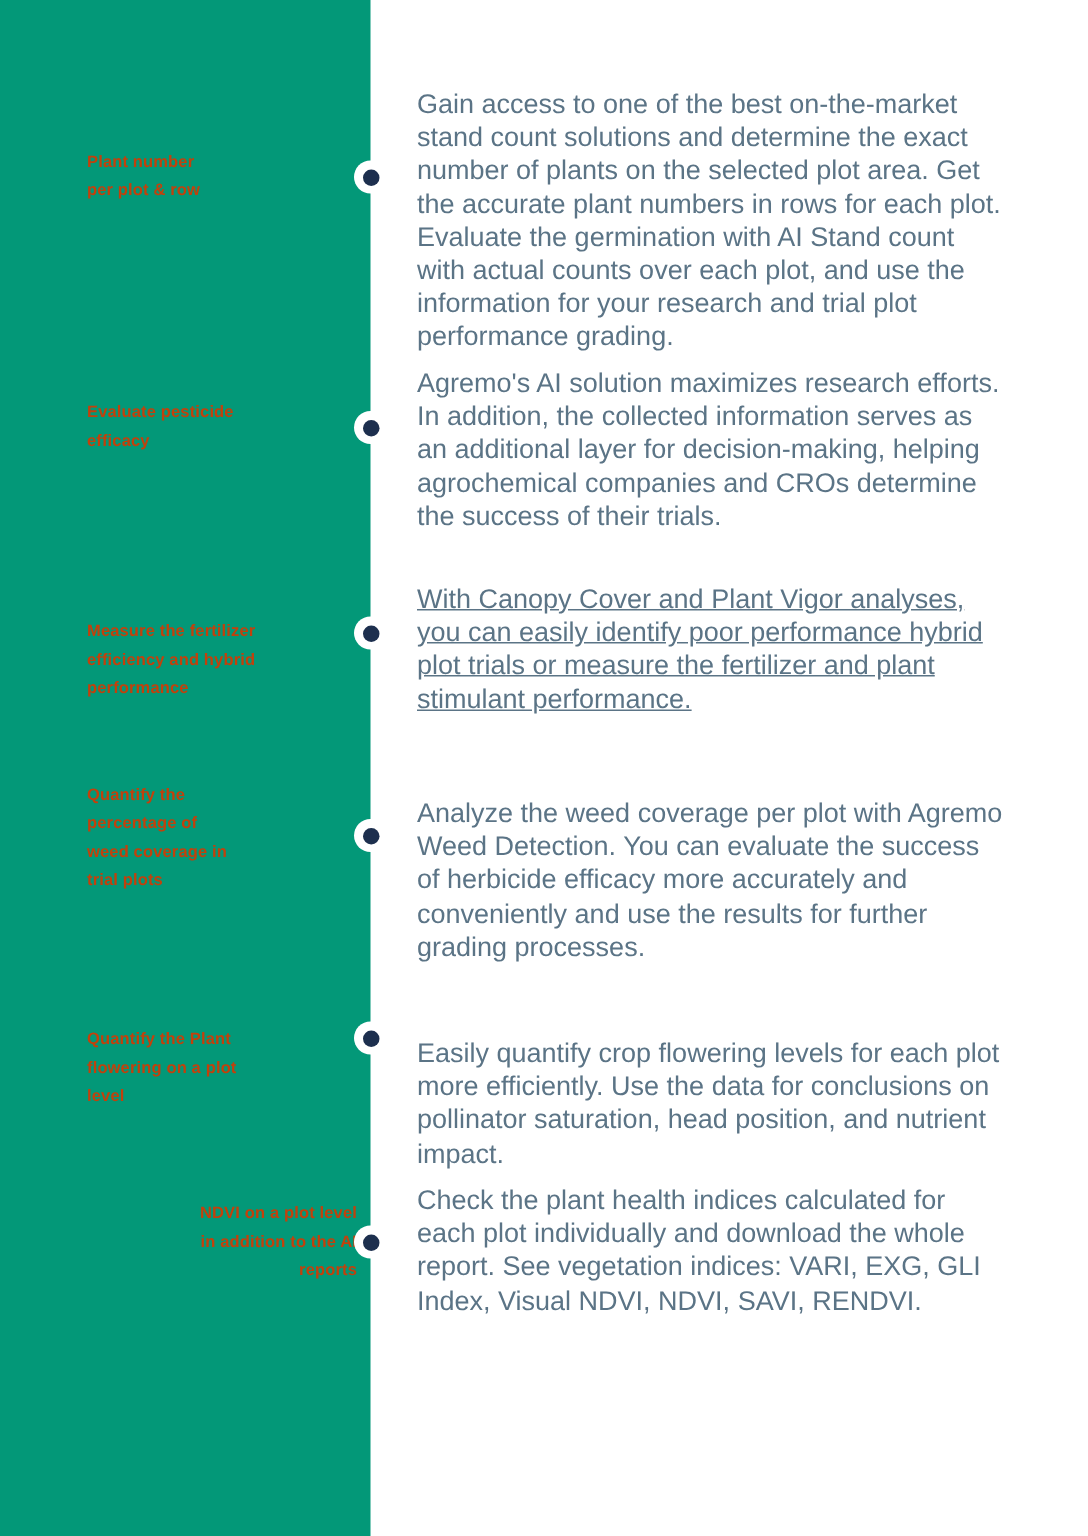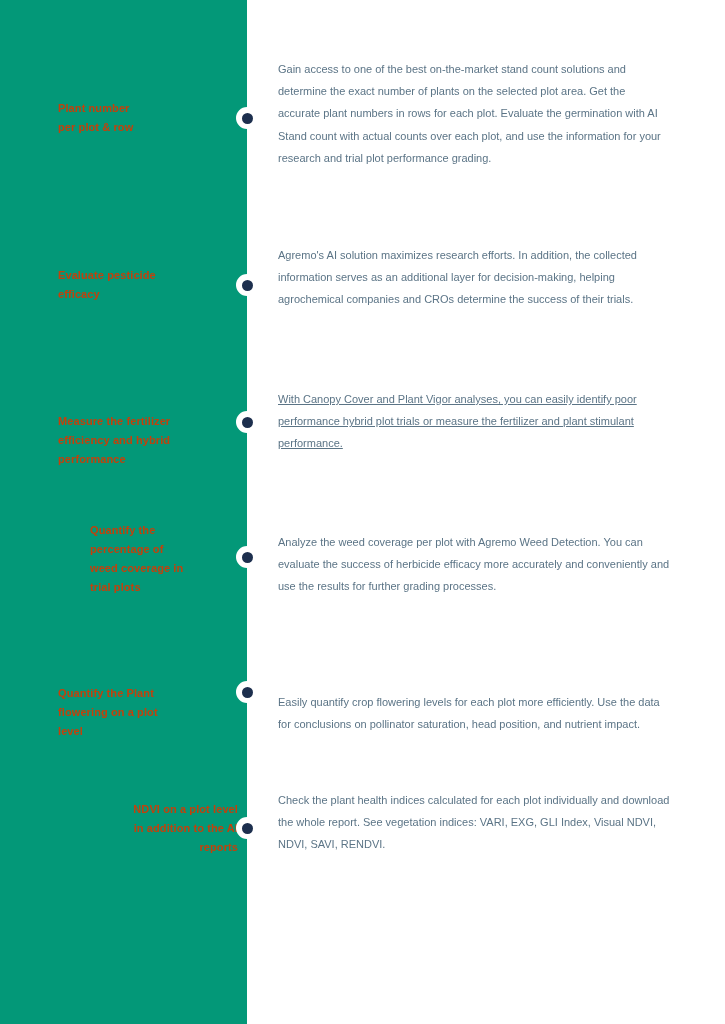--- a/index.html
+++ b/index.html
@@ -80,21 +80,21 @@
     border-radius: 50%;
     background: #1d2f4e;
   }
 
   
   .feature-body {
     position: absolute;
     left: 278px;
     width: 392px;
     color: #5b7486;
-    font-size: 11px;
+    font-size: 18px;
     line-height: 22.2px;
     margin: 0;
   }
 </style>
 </head>
 <body>
 
 <div class="page">
 
   <div class="green-panel"></div>
@@ -123,21 +123,21 @@
       <div class="feature-heading" style="top:412px;">Measure the fertilizer
 efficiency and hybrid
 performance</div>
       <div class="bullet-marker" style="left:236px; top:411px;">
         <div class="dot"></div>
       </div>
       <div class="feature-body" style="top:388px;text-decoration:underline;">With Canopy Cover and Plant Vigor analyses, you can easily identify poor performance hybrid plot trials or measure the fertilizer and plant stimulant performance.</div>
     </div>
 
     <div class="feature-row" style="top:0;">
-      <div class="feature-heading" style="top:521px;margin-left:32px;">Quantify the
+      <div class="feature-heading" style="top:521px;">Quantify the
 percentage of
 weed coverage in
 trial plots</div>
       <div class="bullet-marker" style="left:236px; top:546px;">
         <div class="dot"></div>
       </div>
       <div class="feature-body" style="top:531px;">Analyze the weed coverage per plot with Agremo Weed Detection. You can evaluate the success of herbicide efficacy more accurately and conveniently and use the results for further grading processes.</div>
     </div>
 
     <div class="feature-row" style="top:0;">

